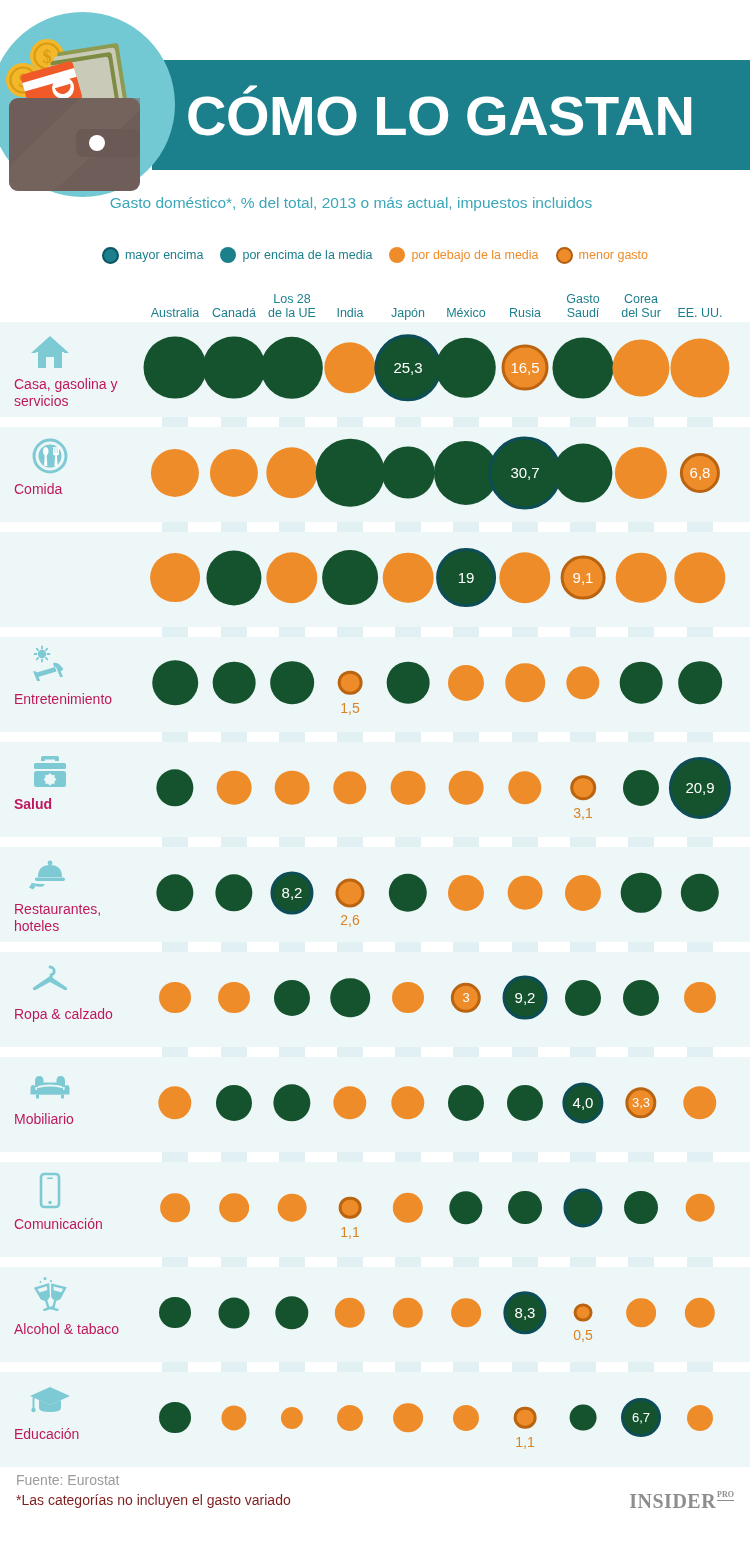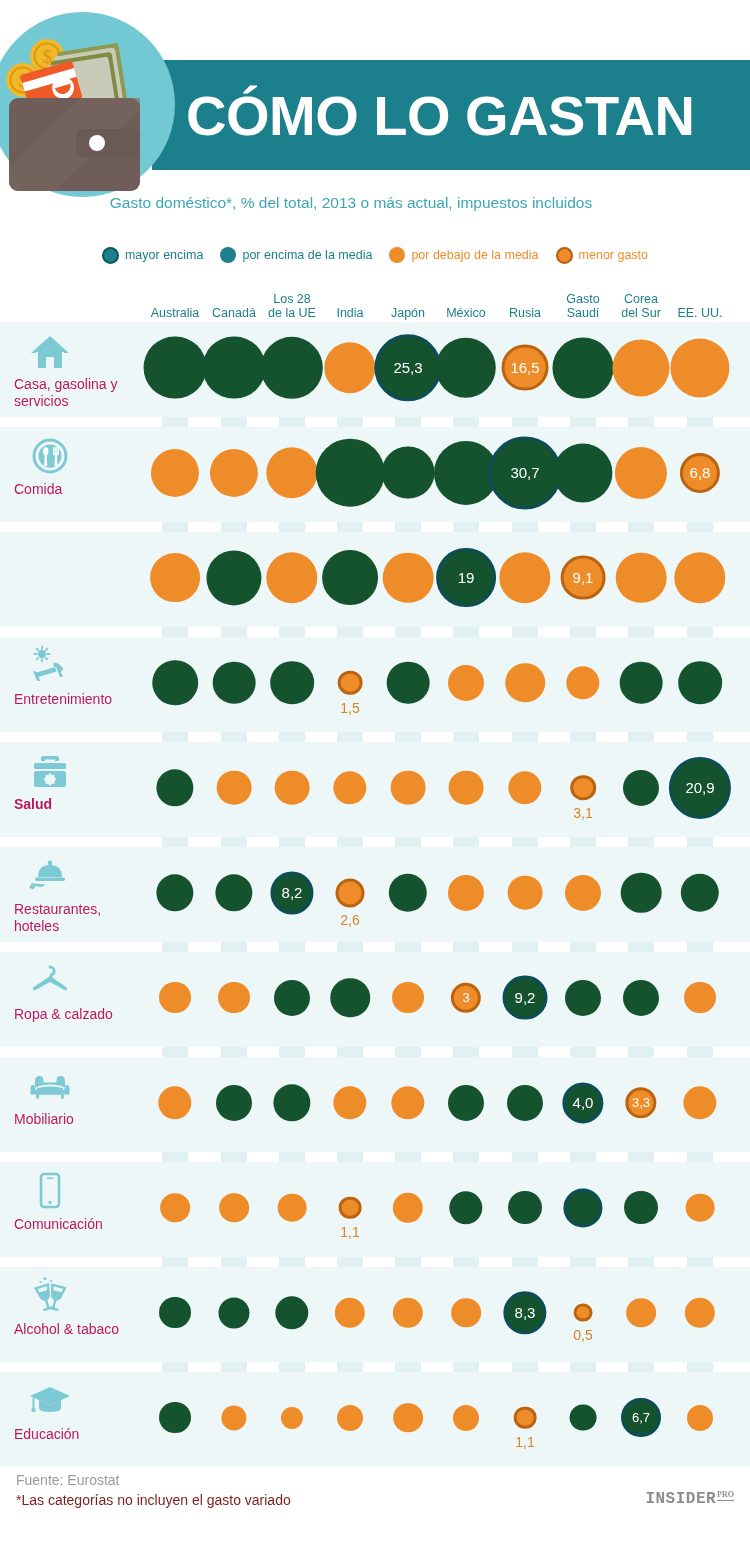--- a/index.html
+++ b/index.html
@@ -59,21 +59,21 @@
   .cell.lo{border:3px solid #bb6410; box-sizing:border-box;}
   .cell-val{color:#ffffff; font-size:15px; font-weight:400; white-space:nowrap;}
   .ext-val{position:absolute; z-index:3; transform:translateX(-50%);
            color:#d98324; font-size:14px; white-space:nowrap;}
 
   
   .footer{position:absolute; left:0; top:1460px; width:750px; height:88px;}
   .fsrc{position:absolute; left:16px; top:12px; color:#9b9b9b; font-size:14px;}
   .fnote{position:absolute; left:16px; top:32px; color:#7f1d1d; font-size:14px;}
   .flogo{position:absolute; right:16px; top:30px; display:flex; align-items:flex-start; gap:1px;}
-  .flogo-main{color:#8d8d8d; font-family:Liberation Mono, monospace; font-size:16px;
+  .flogo-main{color:#8d8d8d; font-family:Liberation Serif, serif; font-size:20px;
               font-weight:700; letter-spacing:.5px;}
   .flogo-pro{color:#8d8d8d; font-family:"Liberation Serif", serif; font-size:8px;
              font-weight:700; border-bottom:1.5px solid #8d8d8d; line-height:10px;}
 </style>
 </head>
 <body>
 
 <div class="header">
   <div class="hdr-band"></div>
   <div class="hdr-circle"></div>

